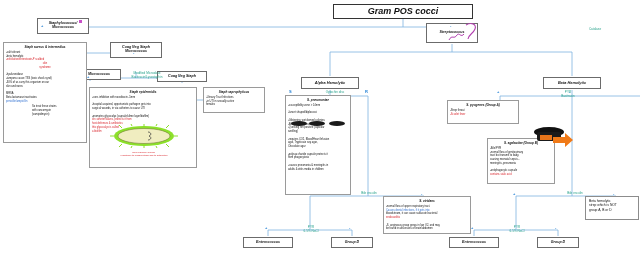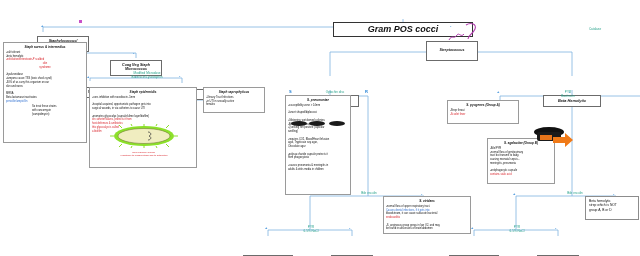--- a/index.html
+++ b/index.html
@@ -9,21 +9,21 @@
     overflow:hidden;position:relative;
   }
   #canvas{position:absolute;left:0;top:0;width:640px;height:256px;}
   svg.edges{position:absolute;left:0;top:0;width:640px;height:256px;pointer-events:none;}
 
   .node{
     position:absolute;box-sizing:border-box;
     border:1px solid #6b6b6b;background:#ffffff;
     display:flex;flex-direction:column;align-items:center;justify-content:center;
     font-style:italic;font-weight:bold;color:#111;
-    line-height:1.05;text-align:center;margin-top:18px;
+    line-height:1.05;text-align:center;
   }
   .title-node{
     border:1px solid #333;font-size:9px;padding:2px 6px;
     font-style:italic;font-weight:bold;
   }
   .edge-label{
     position:absolute;color:#2aa38c;font-size:3.1px;
     text-align:center;line-height:1.15;white-space:pre;
     font-style:normal;font-weight:normal;
   }

